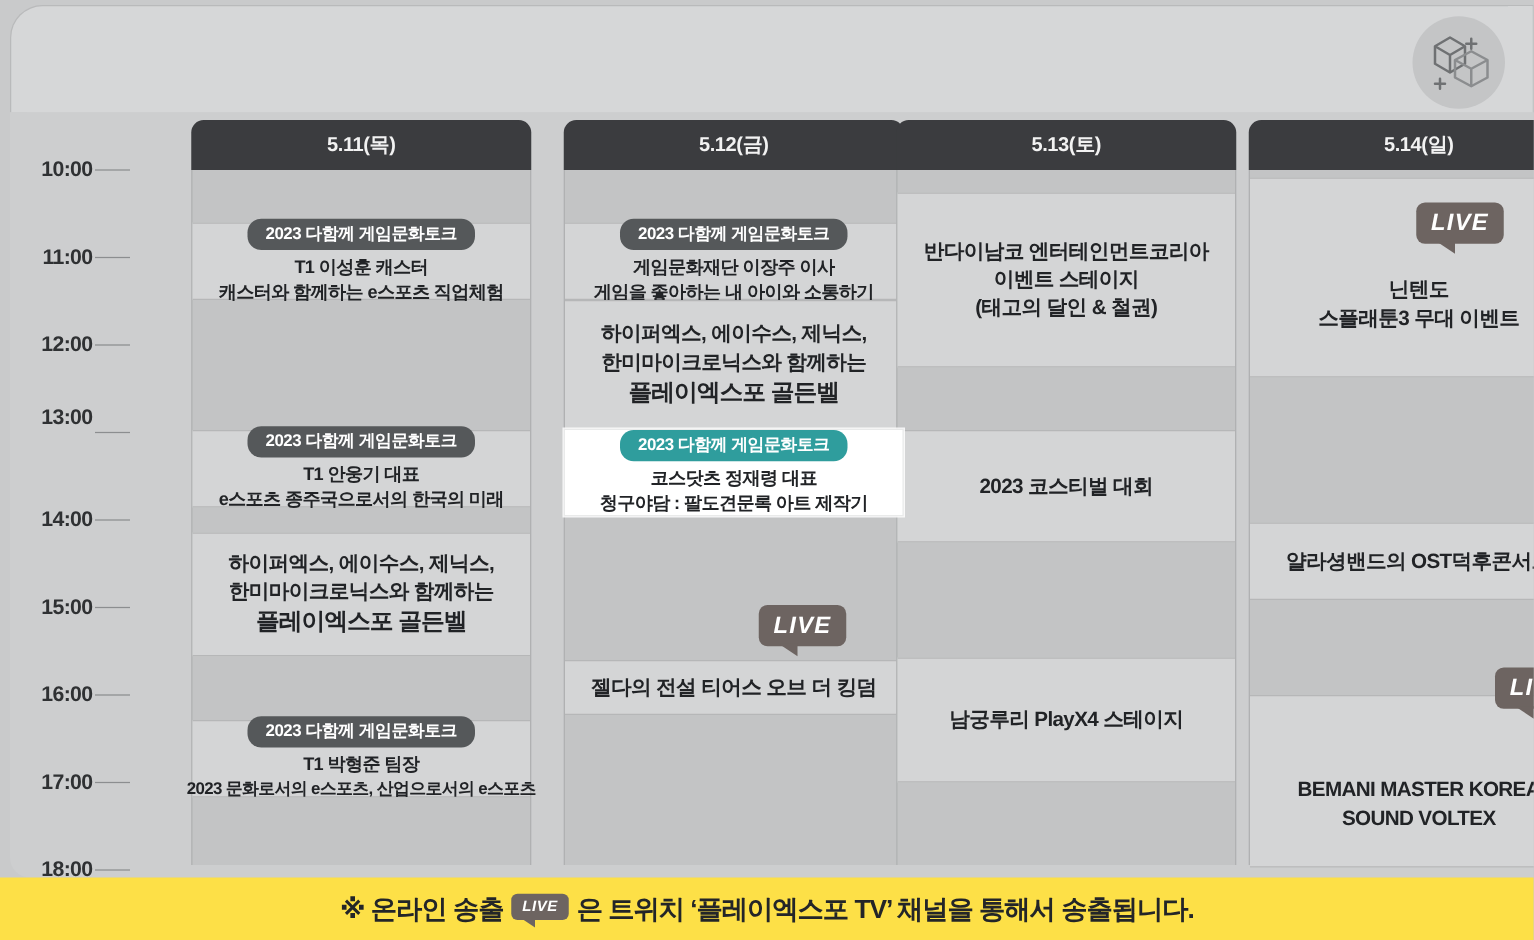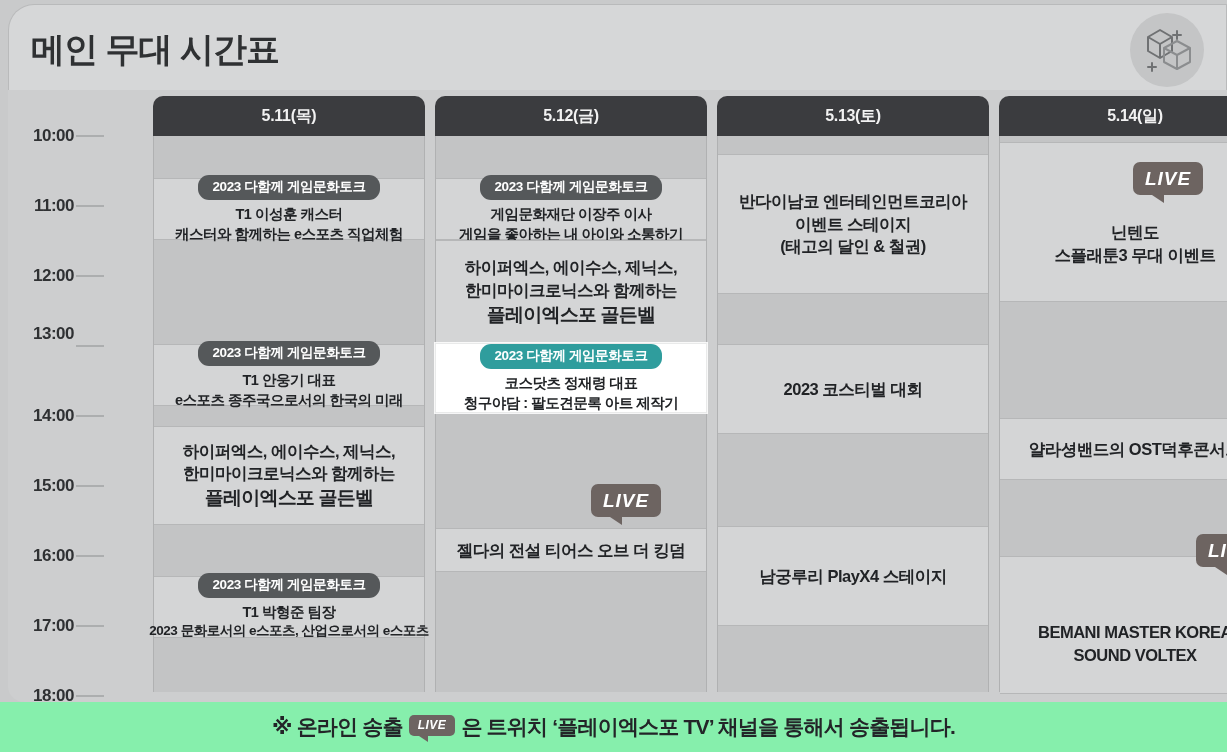--- a/index.html
+++ b/index.html
@@ -79,21 +79,21 @@
     position: absolute;
     left: 100px; top: 0;
     right: 2px; bottom: 0; margin-left: 43px;
   }
   .col {
     position: absolute;
     top: 0; bottom: 0;
     width: 272px;
   }
   .col-0 { left: 2px; }
-  .col-1 { left: 284px; }
+  .col-1 { left: 300px; }
   .col-2 { left: 566px; }
   .col-3 { left: 848px; }
 
   .col-head {
     position: absolute;
     left: 0; top: 6px;
     width: 100%;
     height: 40px;
     background: #3b3c3f;
     border-top-left-radius: 10px;
@@ -197,21 +197,21 @@
     border-left: 7px solid transparent;
     border-right: 15px solid #6d6461;
     border-bottom: 10px solid transparent;
   }
 
   
   .footer {
     position: absolute;
     left: 0; bottom: 0;
     width: 1227px; height: 50px;
-    background: #86efac;
+    background: #fde047;
     display: flex;
     align-items: center;
     justify-content: center;
   }
   .footer-text {
     font-size: 21px;
     font-weight: 800;
     color: #232528;
     letter-spacing: -0.8px;
     display: flex;
@@ -241,21 +241,20 @@
     border-right: 9px solid #6d6461;
     border-bottom: 6px solid transparent;
   }
 </style>
 </head>
 <body>
 
 <div id="root">
 
   <div class="title-card">
-    <div class="title-text">메인 무대 시간표</div>
     <div class="cube-badge">
       <svg width="74" height="74" viewBox="0 0 74 74" aria-hidden="true">
         <g fill="none" stroke="#6f7173" stroke-width="2" stroke-linejoin="round">
           <path d="M18 24 L30 17 L42 24 L42 38 L30 45 L18 38 Z"></path>
           <path d="M18 24 L30 31 L42 24 M30 31 L30 45"></path>
         </g>
         <g fill="none" stroke="#8b8d8f" stroke-width="2" stroke-linejoin="round">
           <path d="M34 35 L47 28 L60 35 L60 49 L47 56 L34 49 Z"></path>
           <path d="M34 35 L47 42 L60 35 M47 42 L47 56"></path>
         </g>

